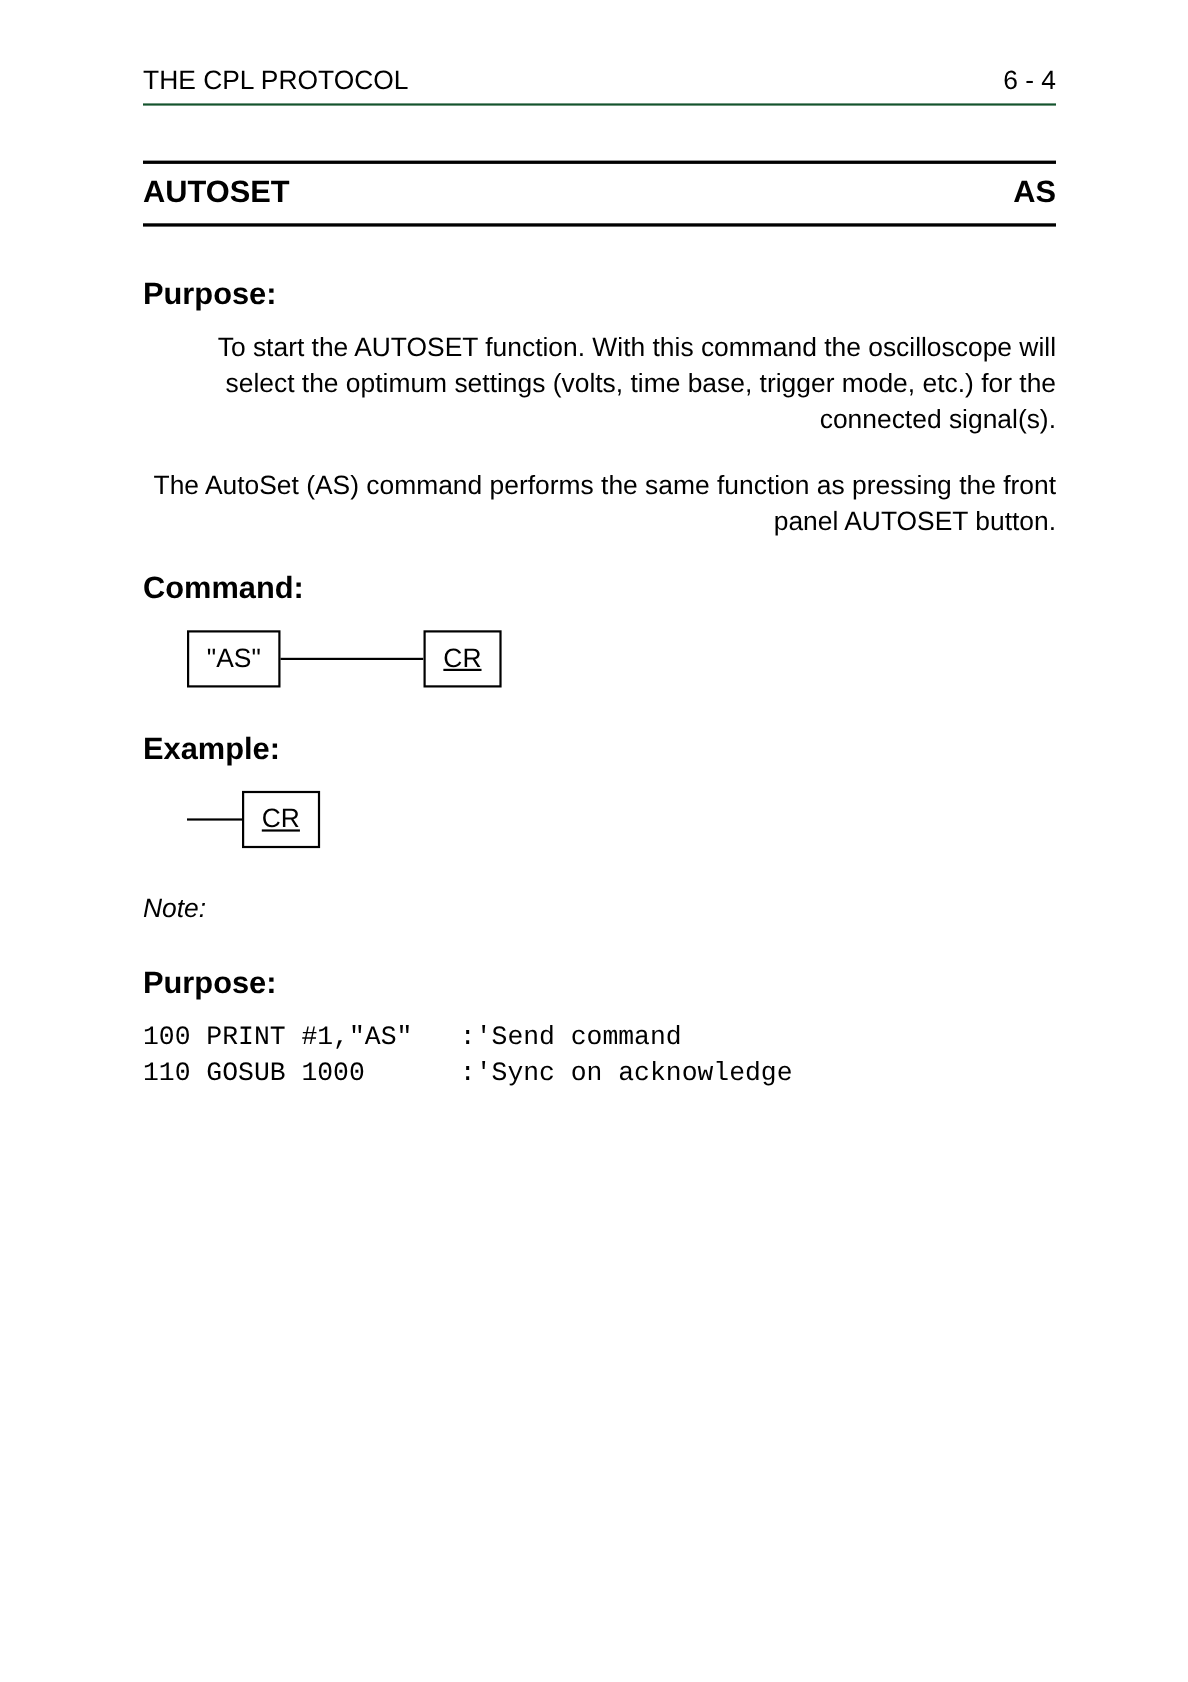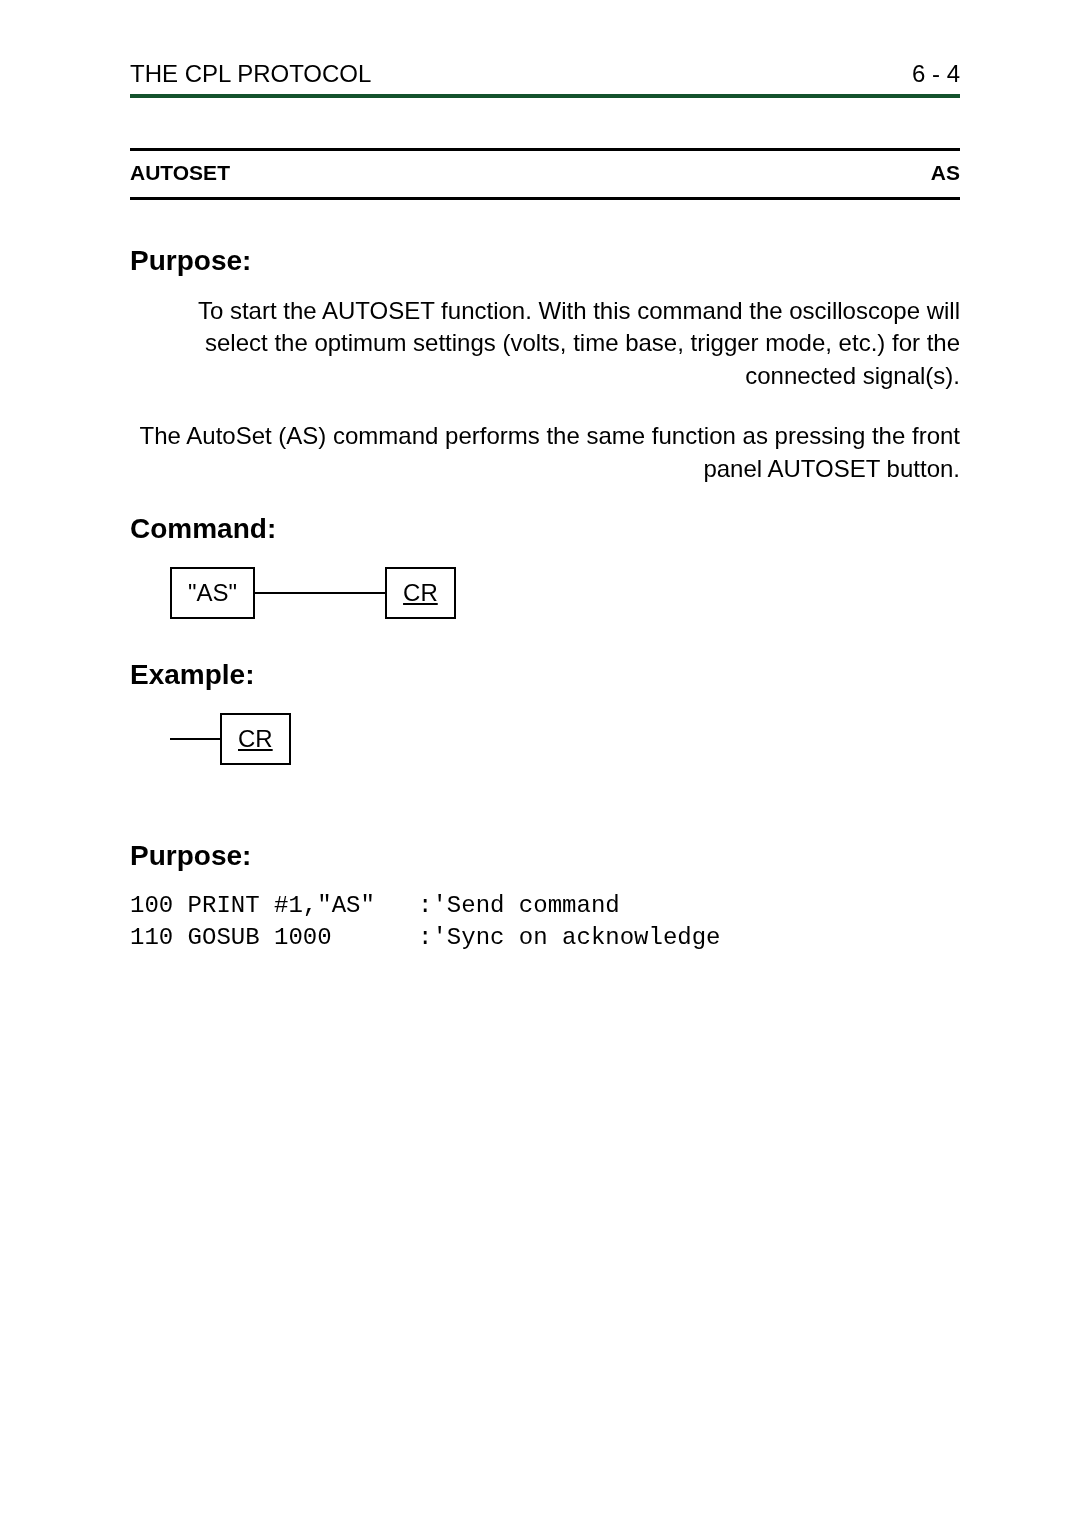--- a/index.html
+++ b/index.html
@@ -8,35 +8,35 @@
     background: #fff;
     font-family: Arial, Helvetica, sans-serif;
     color: #000;
     padding: 60px 120px 60px 130px;
   }
   .header-row {
     display: flex;
     justify-content: space-between;
     align-items: flex-start;
     font-size: 24px;
-    border-bottom: 4px solid #14532d;
+    border-bottom: 2px solid #14532d;
     padding-bottom: 6px;
     margin-bottom: 50px;
   }
   .title-block {
     border-top: 3px solid #000;
     border-bottom: 3px solid #000;
     padding: 10px 0 12px 0;
     margin-bottom: 45px;
   }
   .title-row {
     display: flex;
     justify-content: space-between;
     align-items: baseline;
-    font-size: 21px;
+    font-size: 28px;
     font-weight: bold;
   }
   .section-heading {
     font-size: 28px;
     font-weight: bold;
     margin-bottom: 18px;
   }
   .para {
     font-size: 24px;
     line-height: 1.35;
@@ -101,17 +101,18 @@
   <div class="box cr">CR</div>
 </div>
 
 <div class="section-heading">Example:</div>
 <div class="diagram">
   <div class="connector" style="width:50px;"></div>
   <div class="box cr">CR</div>
 </div>
 
 <div class="note-row">
+  <div class="note-label">Note:</div>
 </div>
 
 <div class="section-heading">Purpose:</div>
 <div class="code"><span>100 PRINT #1,"AS"   :'Send command</span>
 <span>110 GOSUB 1000      :'Sync on acknowledge</span></div>
 
 </body></html>

